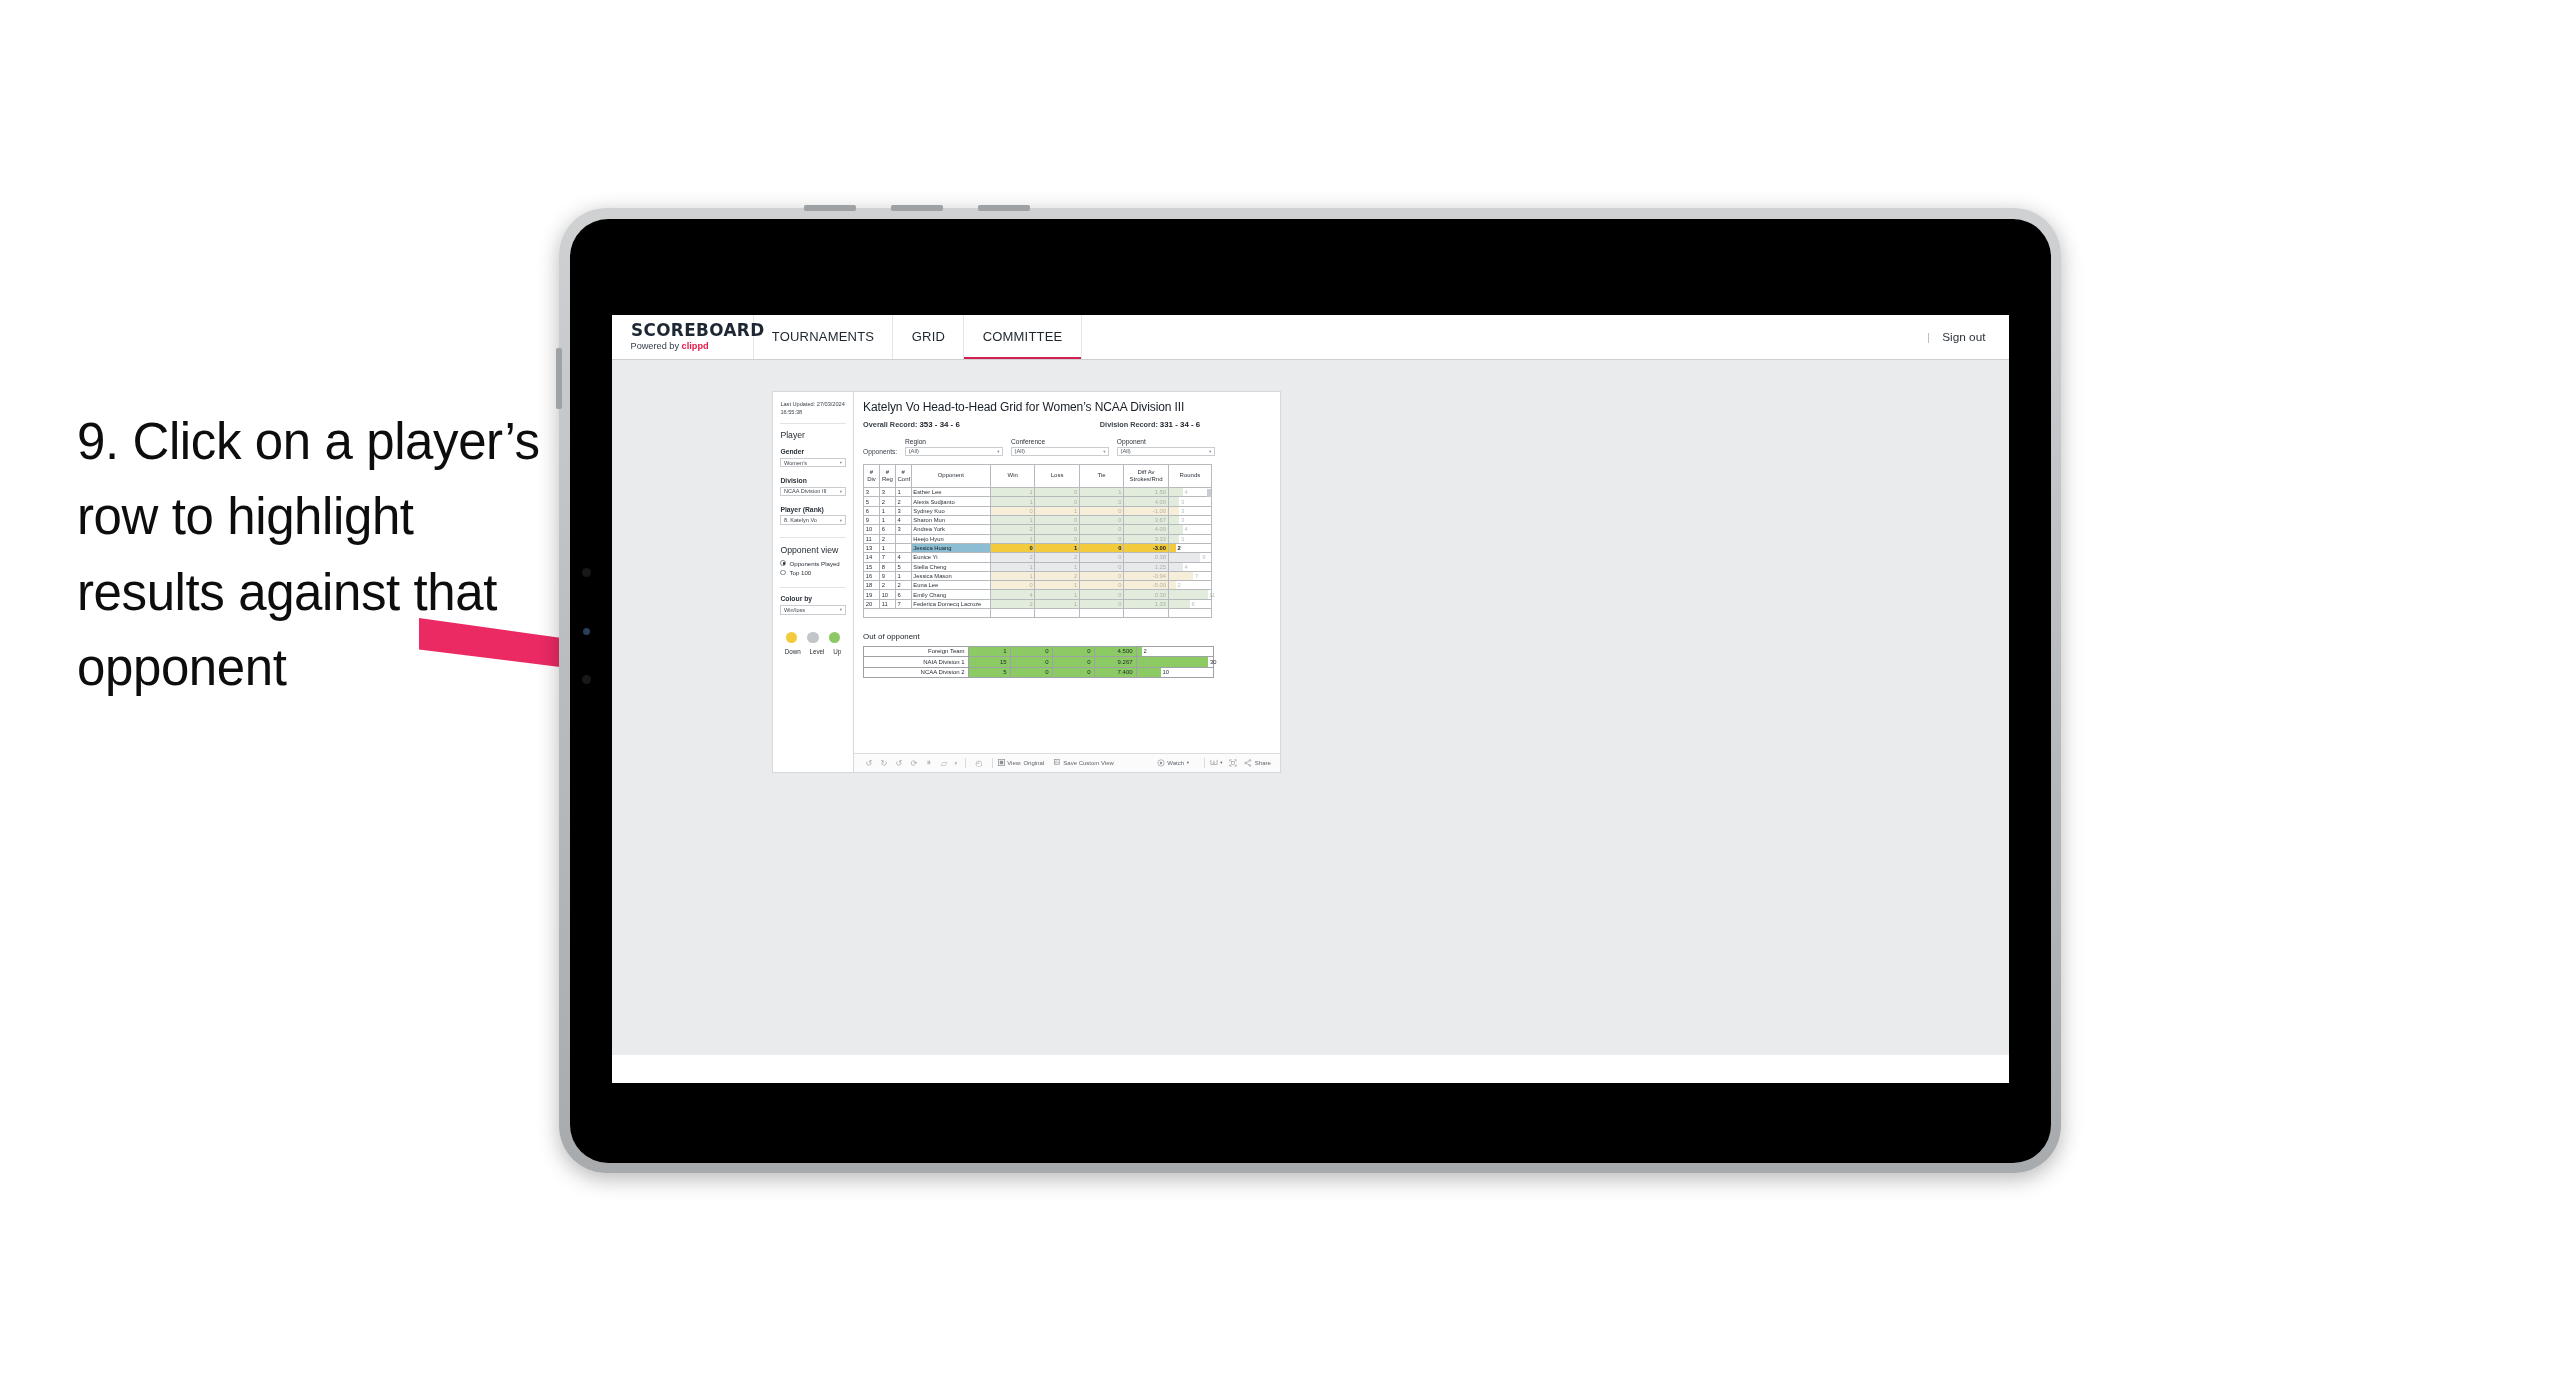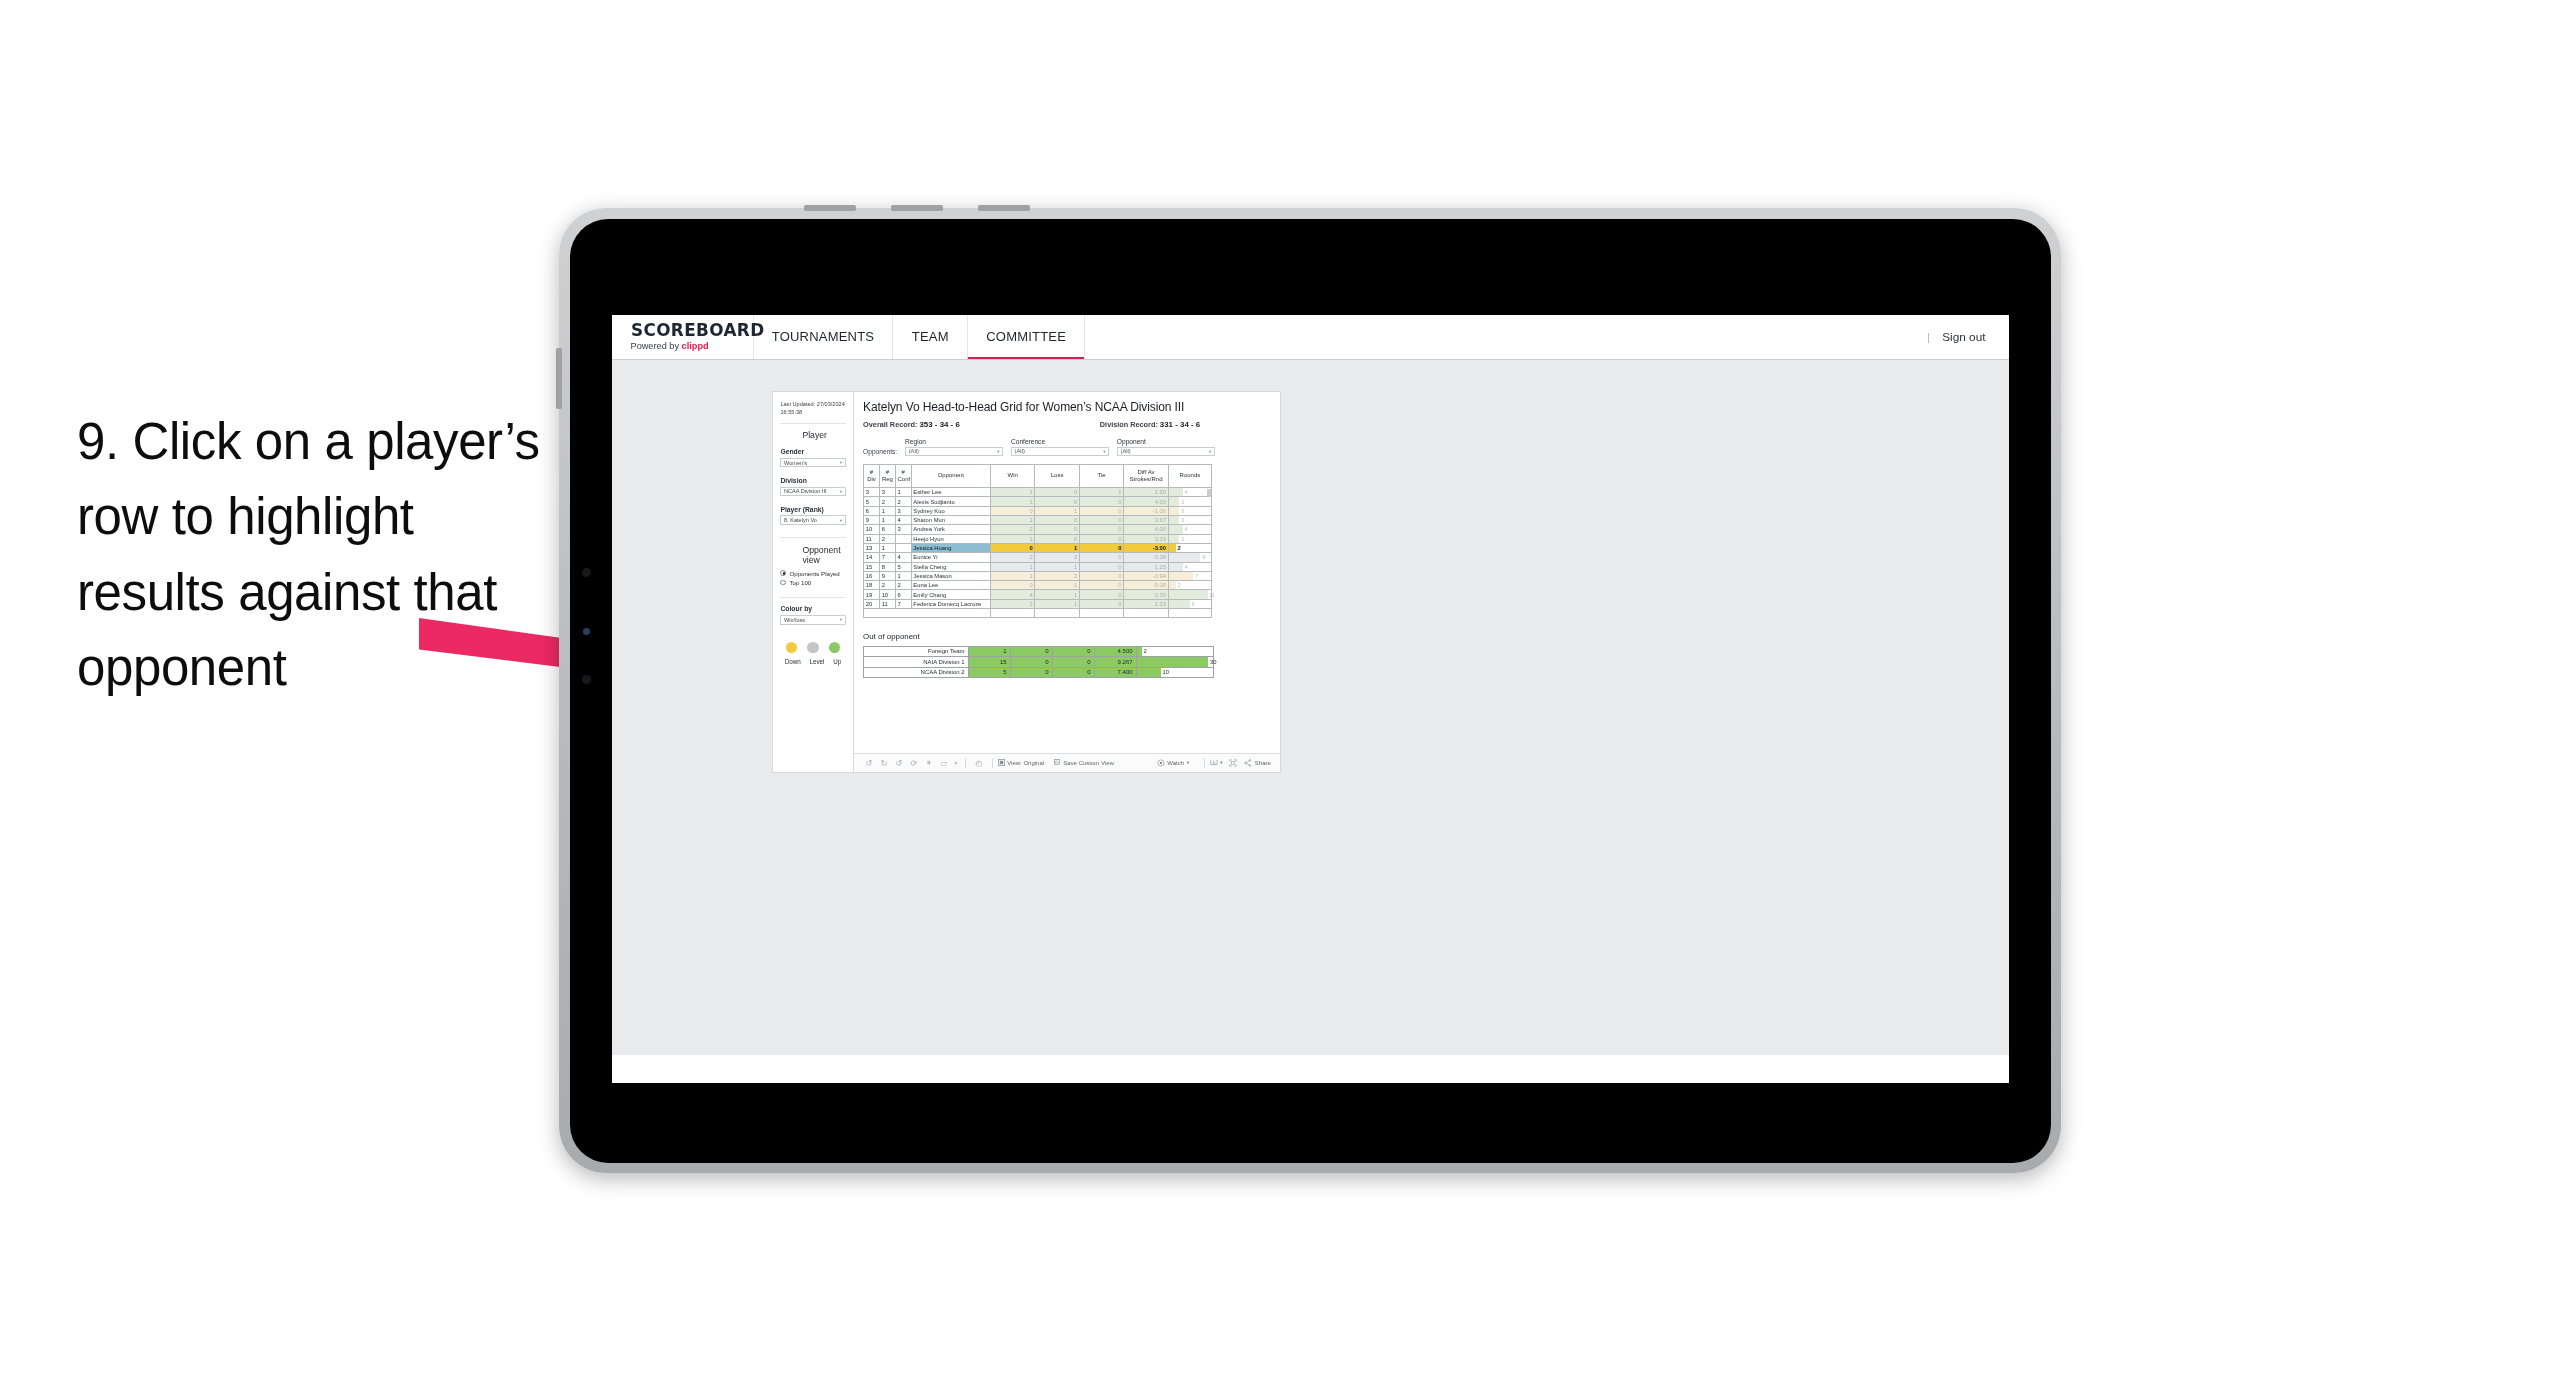--- a/index.html
+++ b/index.html
@@ -106,21 +106,21 @@
     background:#ffffff;
     border:0.9px solid #d7dadd;
     display:flex;
     box-shadow:0 0 0 0.9px rgba(0,0,0,0.01);
   }
 
   
   #side { width:81px; border-right:0.9px solid #d7dadd; padding:8.7px 7px 0 7.9px; }
   .upd { font-size:5.6px; color:#3c434a; line-height:1.45; }
   .side-hr { height:0.9px; background:#e2e4e7; margin:6.1px 0 7px 0; }
-  .side-h1 { font-size:8.7px; color:#1f262e; margin-bottom:7.9px;margin-left:22px; }
+  .side-h1 { font-size:8.7px; color:#1f262e; margin-bottom:7.9px; }
   .side-h2 { font-size:6.8px; font-weight:bold; color:#2a3138; margin-bottom:2.6px; }
   .sel {
     height:9.6px; border:0.9px solid #c9ccd0; background:#fff;
     font-size:5.6px; color:#40474e; display:flex; align-items:center;
     padding:0 2.6px; position:relative; margin-bottom:9.6px; cursor:pointer;
   }
   .sel .car { position:absolute; right:2.6px; font-size:4.4px; color:#858b91; }
   .radio-row { display:flex; align-items:center; gap:3.5px; margin-bottom:2.6px; font-size:6.1px; color:#2a3138; cursor:pointer;}
   .radio { width:5.7px; height:5.7px; border:0.9px solid #7f868c; border-radius:50%; position:relative; flex:none; }
   .radio.on::after { content:""; position:absolute; left:1.2px; top:1.2px; width:2.4px; height:2.4px; background:#2a3138; border-radius:50%; }
@@ -211,21 +211,21 @@
 
       <div id="topnav">
         <div class="logo-box">
           <div class="logo-main">SCOREBOARD</div>
           <div class="logo-sub">
             <span>Powered by</span>
             <b>clippd</b>
           </div>
         </div>
         <div class="topnav-item">TOURNAMENTS</div>
-        <div class="topnav-item">TEAM</div>
+        <div class="topnav-item">GRID</div>
         <div class="topnav-item active">COMMITTEE</div>
         <div class="topnav-right">
           <span class="nav-sep">|</span>
           <span>Sign out</span>
         </div>
       </div>
 
 
       <div id="bodyarea">
         <div id="viz">

